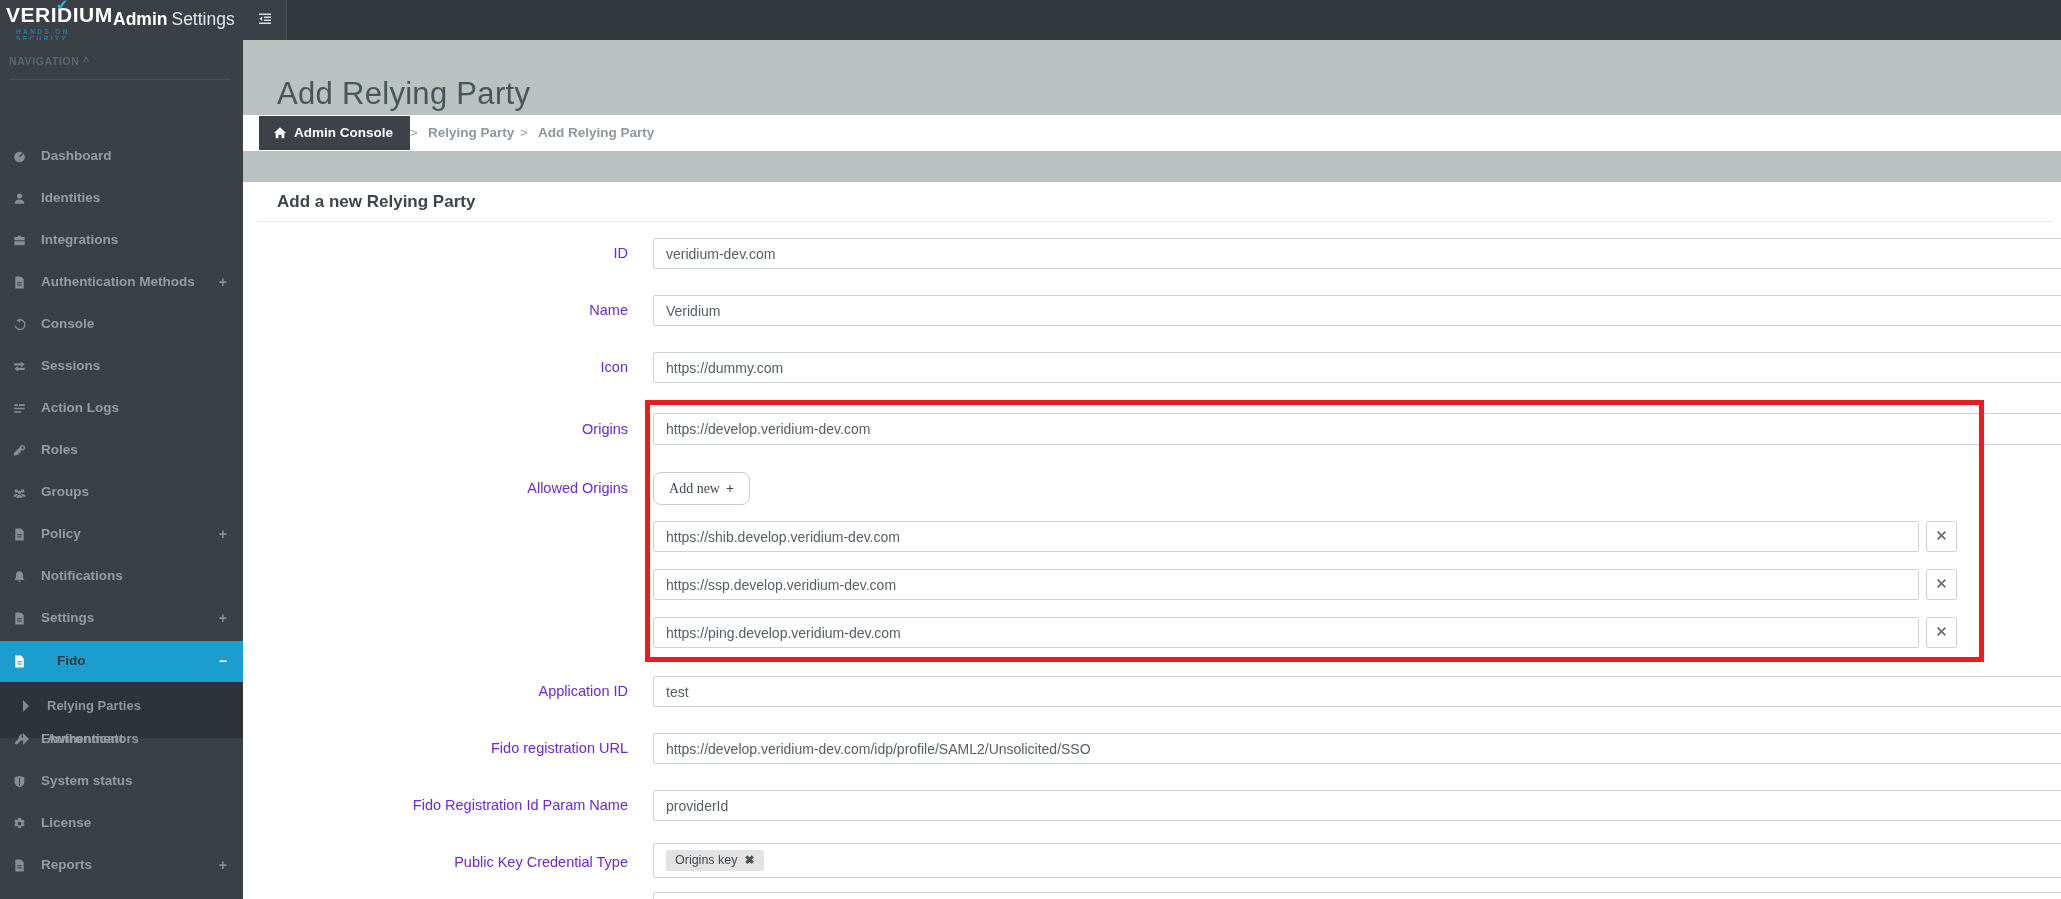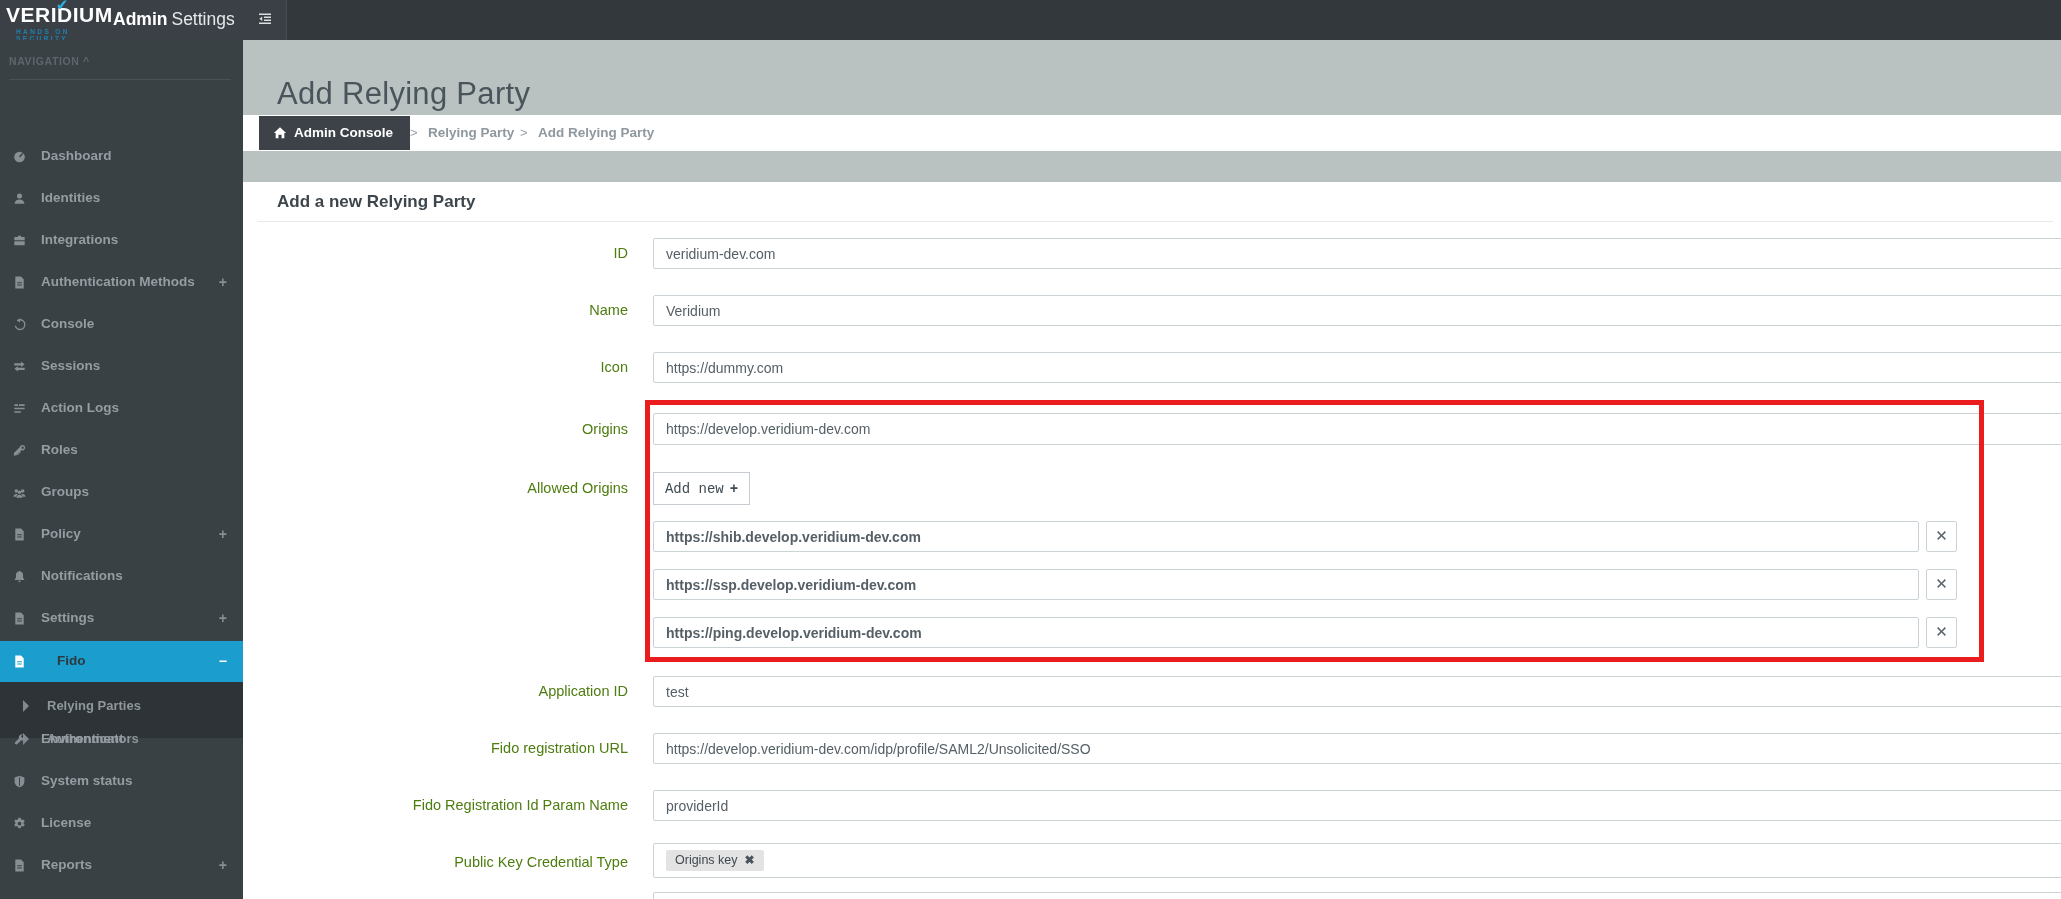--- a/index.html
+++ b/index.html
@@ -49,27 +49,27 @@
   .crumb-root .icon { display:inline-block; vertical-align:-2px; margin-right:7px; color:#fff; }
   .crumb-root .icon svg { width:14px; height:13px; }
   .crumb-sep { position:absolute; top:0; line-height:36px; font-size:13px; color:#9aa3a8; }
   .crumb-item { position:absolute; top:0; line-height:36px; font-size:13.5px; font-weight:700; color:#8e989e; cursor:pointer; white-space:nowrap; }
 
   
   .panel { position:absolute; left:243px; top:182px; width:1818px; height:717px; background:#ffffff; }
   .panel-title { position:absolute; left:34px; top:10px; font-size:17px; font-weight:700; color:#3d464c; }
   .panel-sep { position:absolute; left:14px; top:39px; width:1796px; border-top:1px solid #e7eaec; }
 
-  .flabel { position:absolute; left:35px; width:350px; text-align:right; font-size:14.5px; color:#4d7c0f; line-height:20px; }
+  .flabel { position:absolute; left:35px; width:350px; text-align:right; font-size:14.5px; color:#6d28d9; line-height:20px; }
   .tinput { position:absolute; height:31px; background:#fff; border:1px solid #ccd3d7; border-radius:2px; padding:0 12px; font-size:14px; color:#555f66; font-family:"Liberation Sans", sans-serif; }
   .tinput.wide { left:410px; width:1420px; }
-  .tinput.origin { left:410px; width:1266px;font-weight:bold; }
+  .tinput.origin { left:410px; width:1266px; }
   .xbtn { position:absolute; left:1683px; width:31px; height:31px; background:#fff; border:1px solid #ccd3d7; border-radius:2px; color:#5a646b; cursor:pointer; }
   .xbtn svg { width:11px; height:11px; }
-  .addnew-btn { position:absolute; left:410px; top:290px; width:97px; height:33px; background:#fff; border:1px solid #c6ccd1; border-radius:0; font-size:14px; color:#3f4950; cursor:pointer; font-family:Liberation Mono, monospace; }
+  .addnew-btn { position:absolute; left:410px; top:290px; width:97px; height:33px; background:#fff; border:1px solid #c6ccd1; border-radius:8px; font-size:14px; color:#3f4950; cursor:pointer; font-family:Liberation Serif, serif; }
   .addnew-btn .plus { font-weight:700; margin-left:6px; }
   .chip-input { position:absolute; left:410px; top:661px; width:1420px; height:35px; background:#fff; border:1px solid #ccd3d7; border-radius:2px; }
   .chip { position:absolute; left:12px; top:6px; height:21px; line-height:21px; background:#e3e3e3; border-radius:2px; padding:0 9px; font-size:12.5px; color:#3f4850; white-space:nowrap; }
   .chip .x { margin-left:7px; font-weight:700; color:#4a545b; cursor:pointer; font-size:12px; }
 
   
   .annotation { position:absolute; left:645px; top:400px; width:1339px; height:262px; border:5px solid #ea1c1e; pointer-events:none; }
 </style>
 </head>
 <body>

